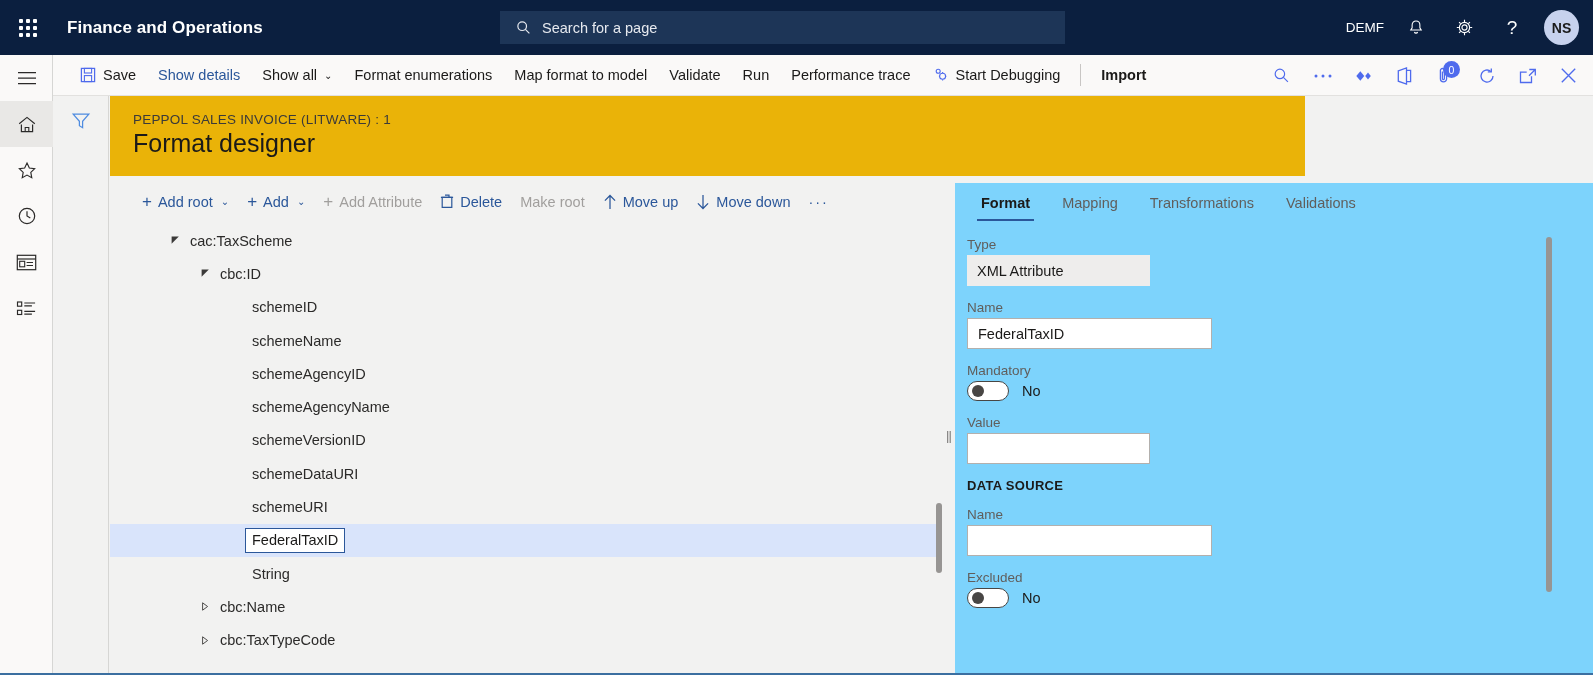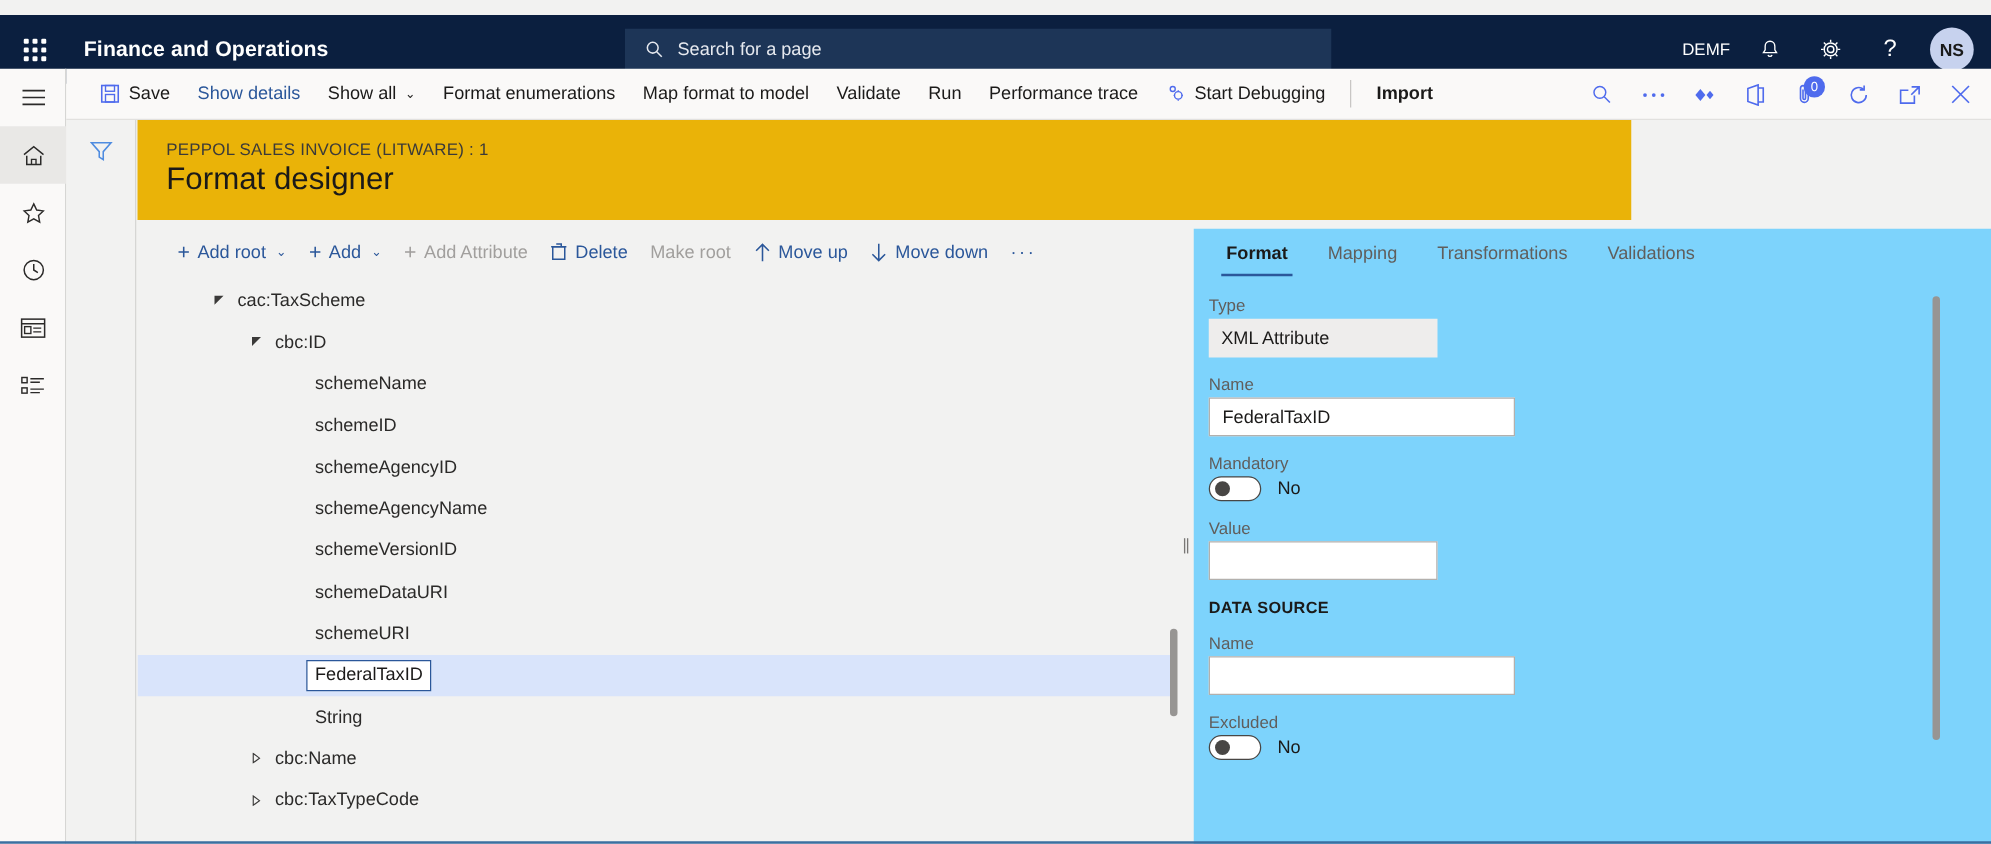--- a/index.html
+++ b/index.html
@@ -5,21 +5,21 @@
   * { box-sizing: border-box; margin: 0; padding: 0; }
   html, body {
     width: 1593px; height: 675px;
     font-family: "Liberation Sans", sans-serif;
     background: #f2f2f1;
     overflow: hidden;
   }
 
   
   .topbar {
-    position: absolute; top: 12px; left: 0; width: 1593px; height: 55px;
+    position: absolute; top: 0; left: 0; width: 1593px; height: 55px;
     background: #0b1f3f;
     display: flex; align-items: center;
   }
   .waffle {
     width: 55px; height: 55px;
     display: flex; align-items: center; justify-content: center;
     cursor: pointer;
   }
   .waffle-grid {
     display: grid; grid-template-columns: repeat(3, 4px);
@@ -457,25 +457,25 @@
     <div class="trow">
       <div class="twist" style="margin-left: 82px;">
         <svg width="9" height="9" viewBox="0 0 9 9">
           <path d="M0.6 0.6h7.2L0.6 7.8z" fill="#3b3a39"></path>
         </svg>
       </div>
       <div class="tlabel">cbc:ID</div>
     </div>
     <div class="trow">
       <div class="twist" style="margin-left: 114px;"></div>
+      <div class="tlabel">schemeID</div>
+    </div>
+    <div class="trow">
+      <div class="twist" style="margin-left: 114px;"></div>
       <div class="tlabel">schemeName</div>
-    </div>
-    <div class="trow">
-      <div class="twist" style="margin-left: 114px;"></div>
-      <div class="tlabel">schemeID</div>
     </div>
     <div class="trow">
       <div class="twist" style="margin-left: 114px;"></div>
       <div class="tlabel">schemeAgencyID</div>
     </div>
     <div class="trow">
       <div class="twist" style="margin-left: 114px;"></div>
       <div class="tlabel">schemeAgencyName</div>
     </div>
     <div class="trow">

